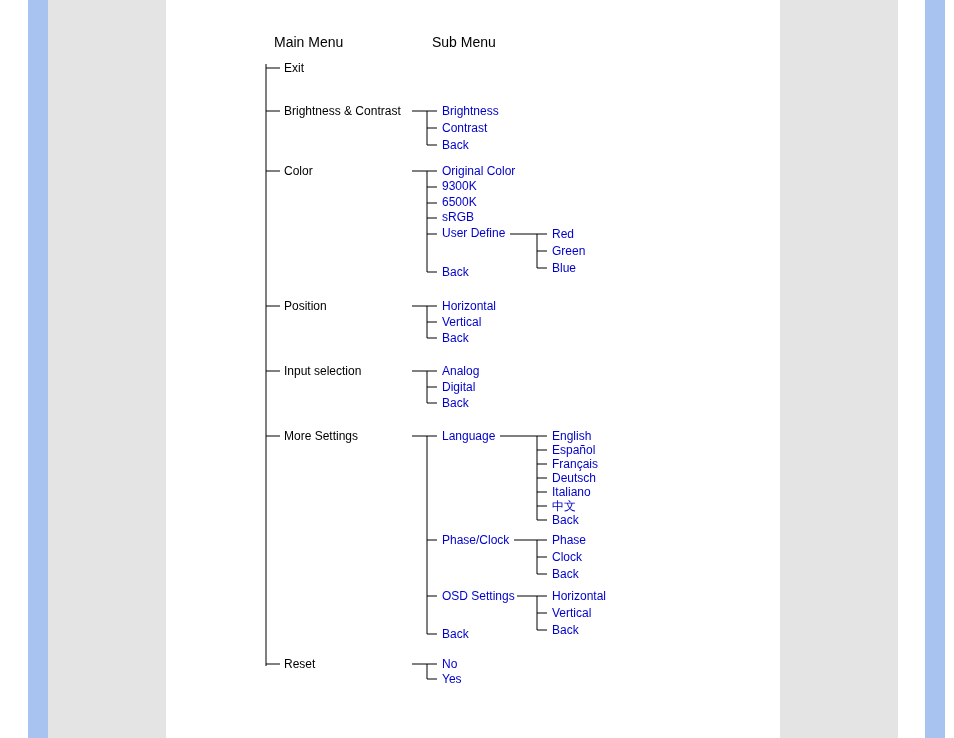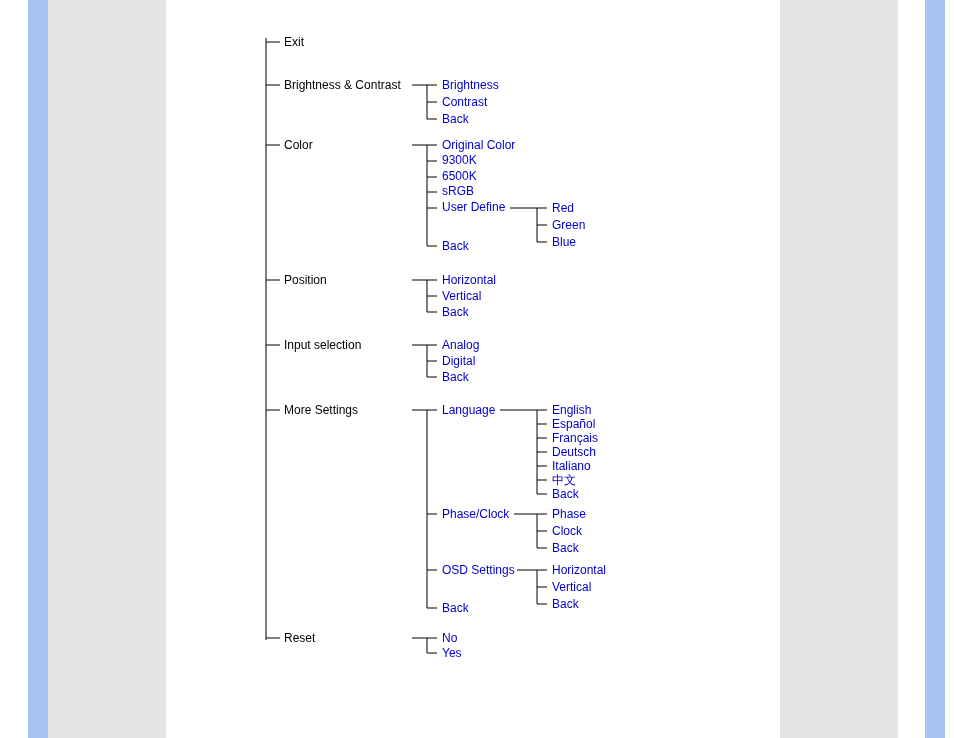--- a/index.html
+++ b/index.html
@@ -44,20 +44,24 @@
 </style>
 </head>
 <body>
 
 <div class="blue-bar blue-left"></div>
 <div class="gray-panel gray-left"></div>
 <div class="gray-panel gray-right"></div>
 <div class="blue-bar blue-right"></div>
 
 <div class="content">
+  <div class="headers">
+    <span class="hdr-main">Main Menu</span>
+    <span class="hdr-sub">Sub Menu</span>
+  </div>
 
   <svg class="tree" width="520" height="650">
 
     <line x1="14" y1="8" x2="14" y2="610"></line>
 
     <line x1="14" y1="12" x2="28" y2="12"></line>
     <line x1="14" y1="55" x2="28" y2="55"></line>
     <line x1="14" y1="115" x2="28" y2="115"></line>
     <line x1="14" y1="250" x2="28" y2="250"></line>
     <line x1="14" y1="315" x2="28" y2="315"></line>

